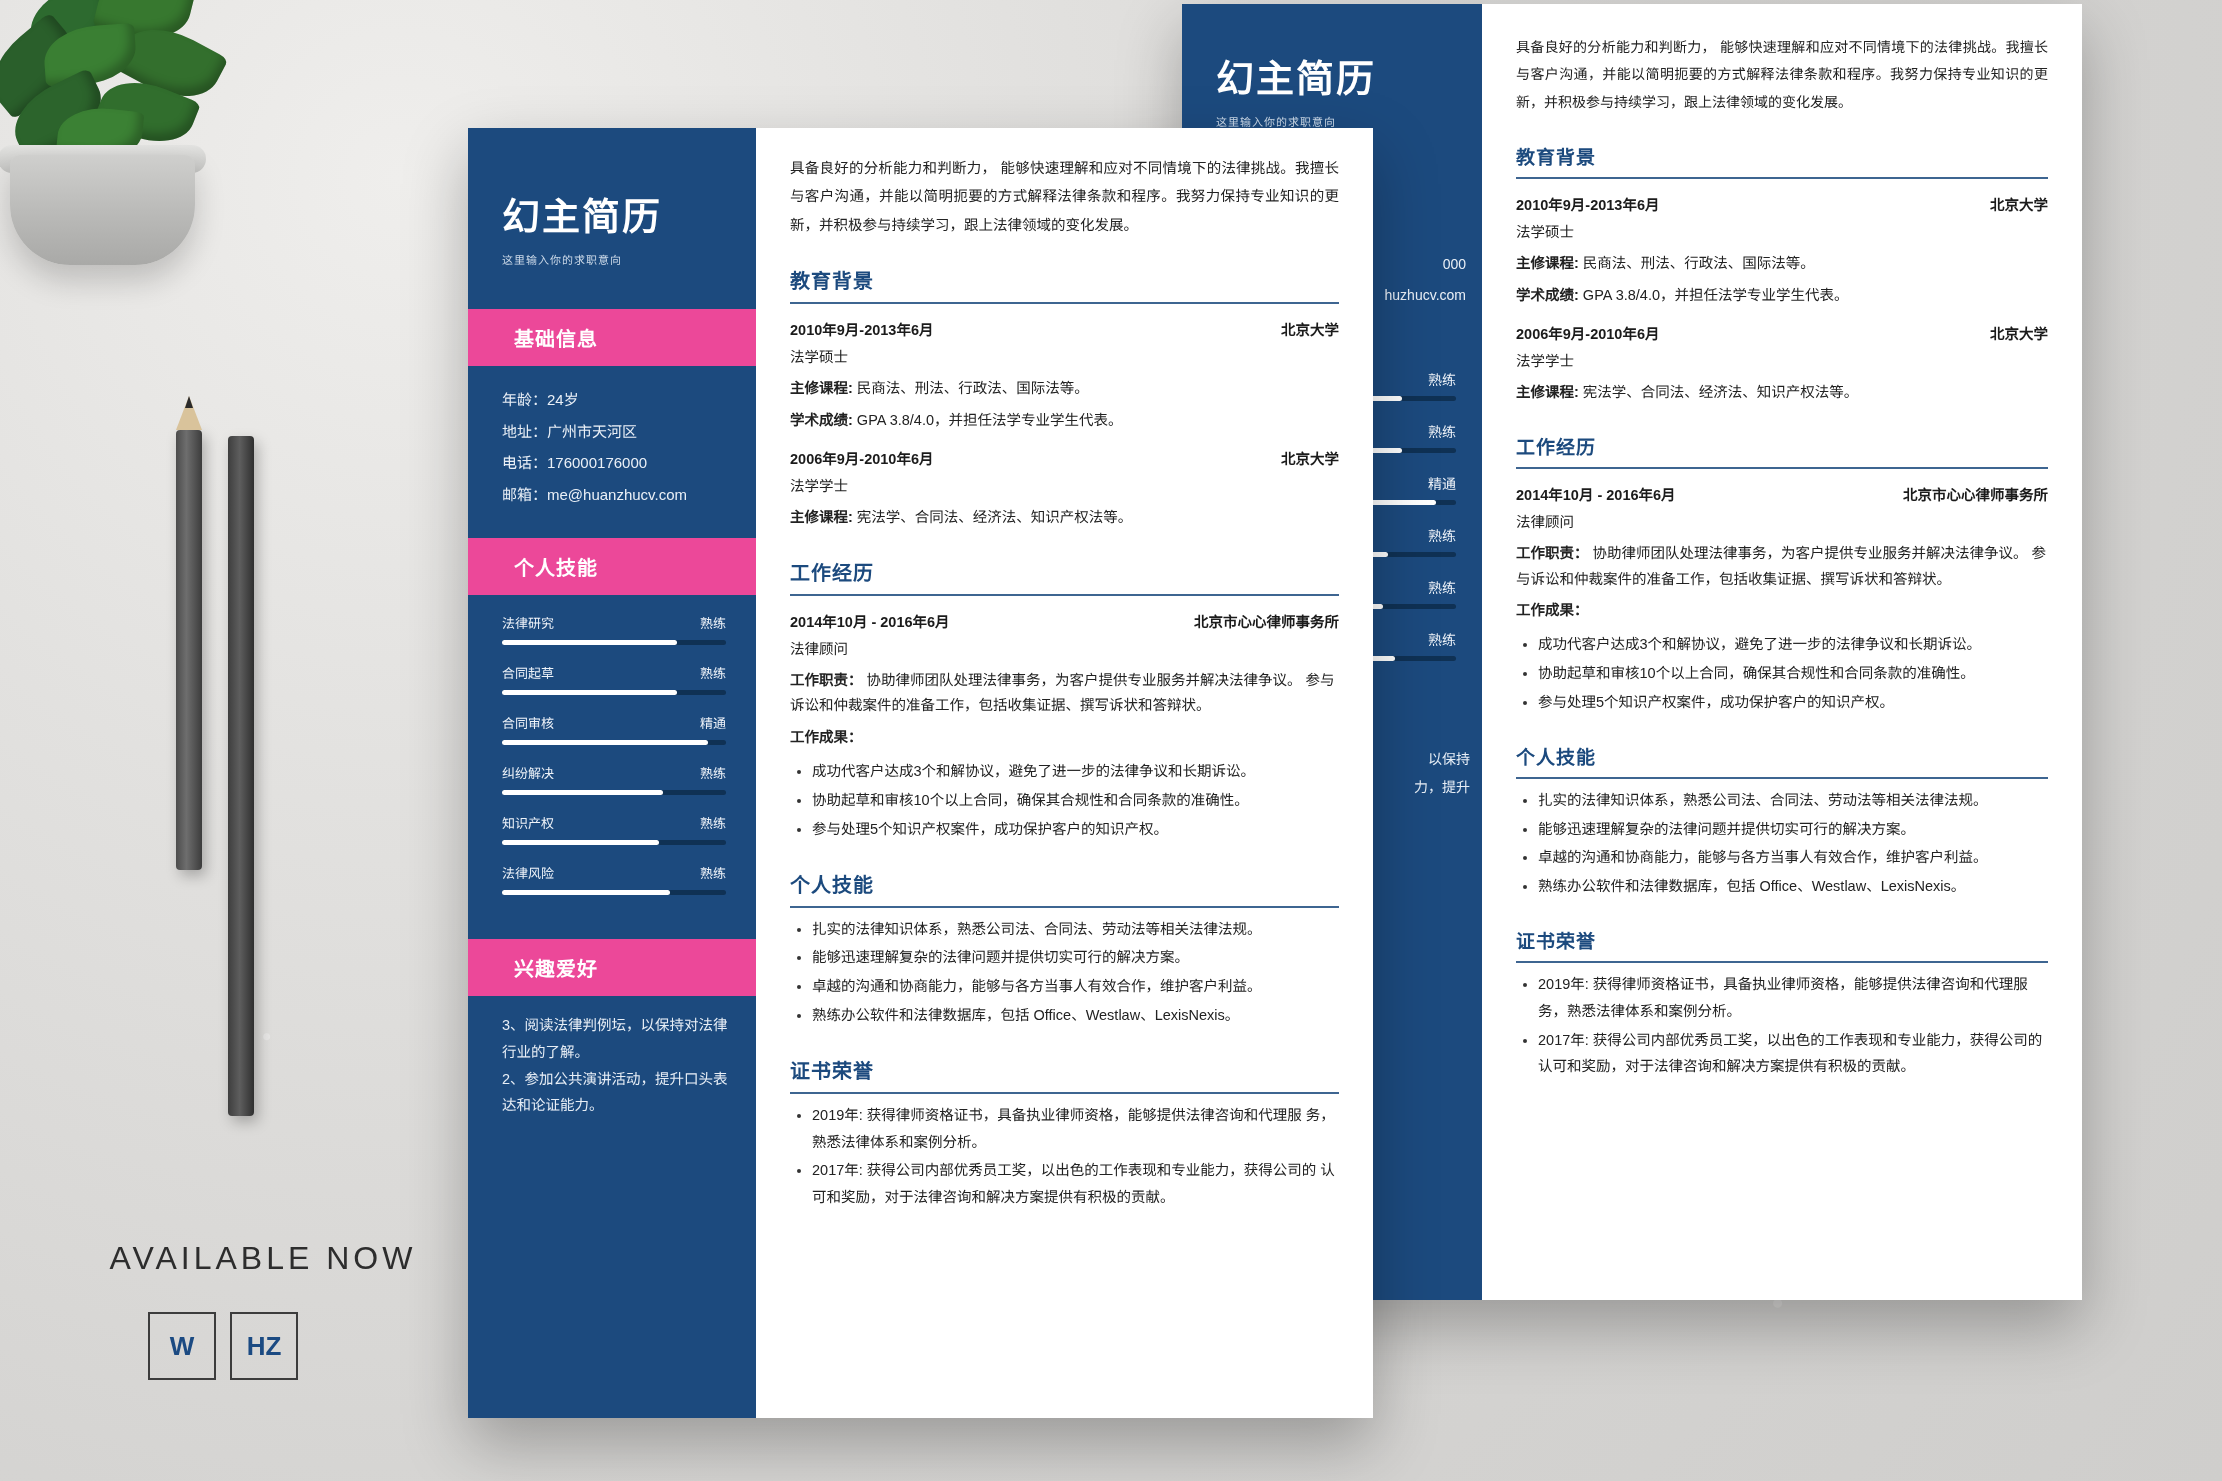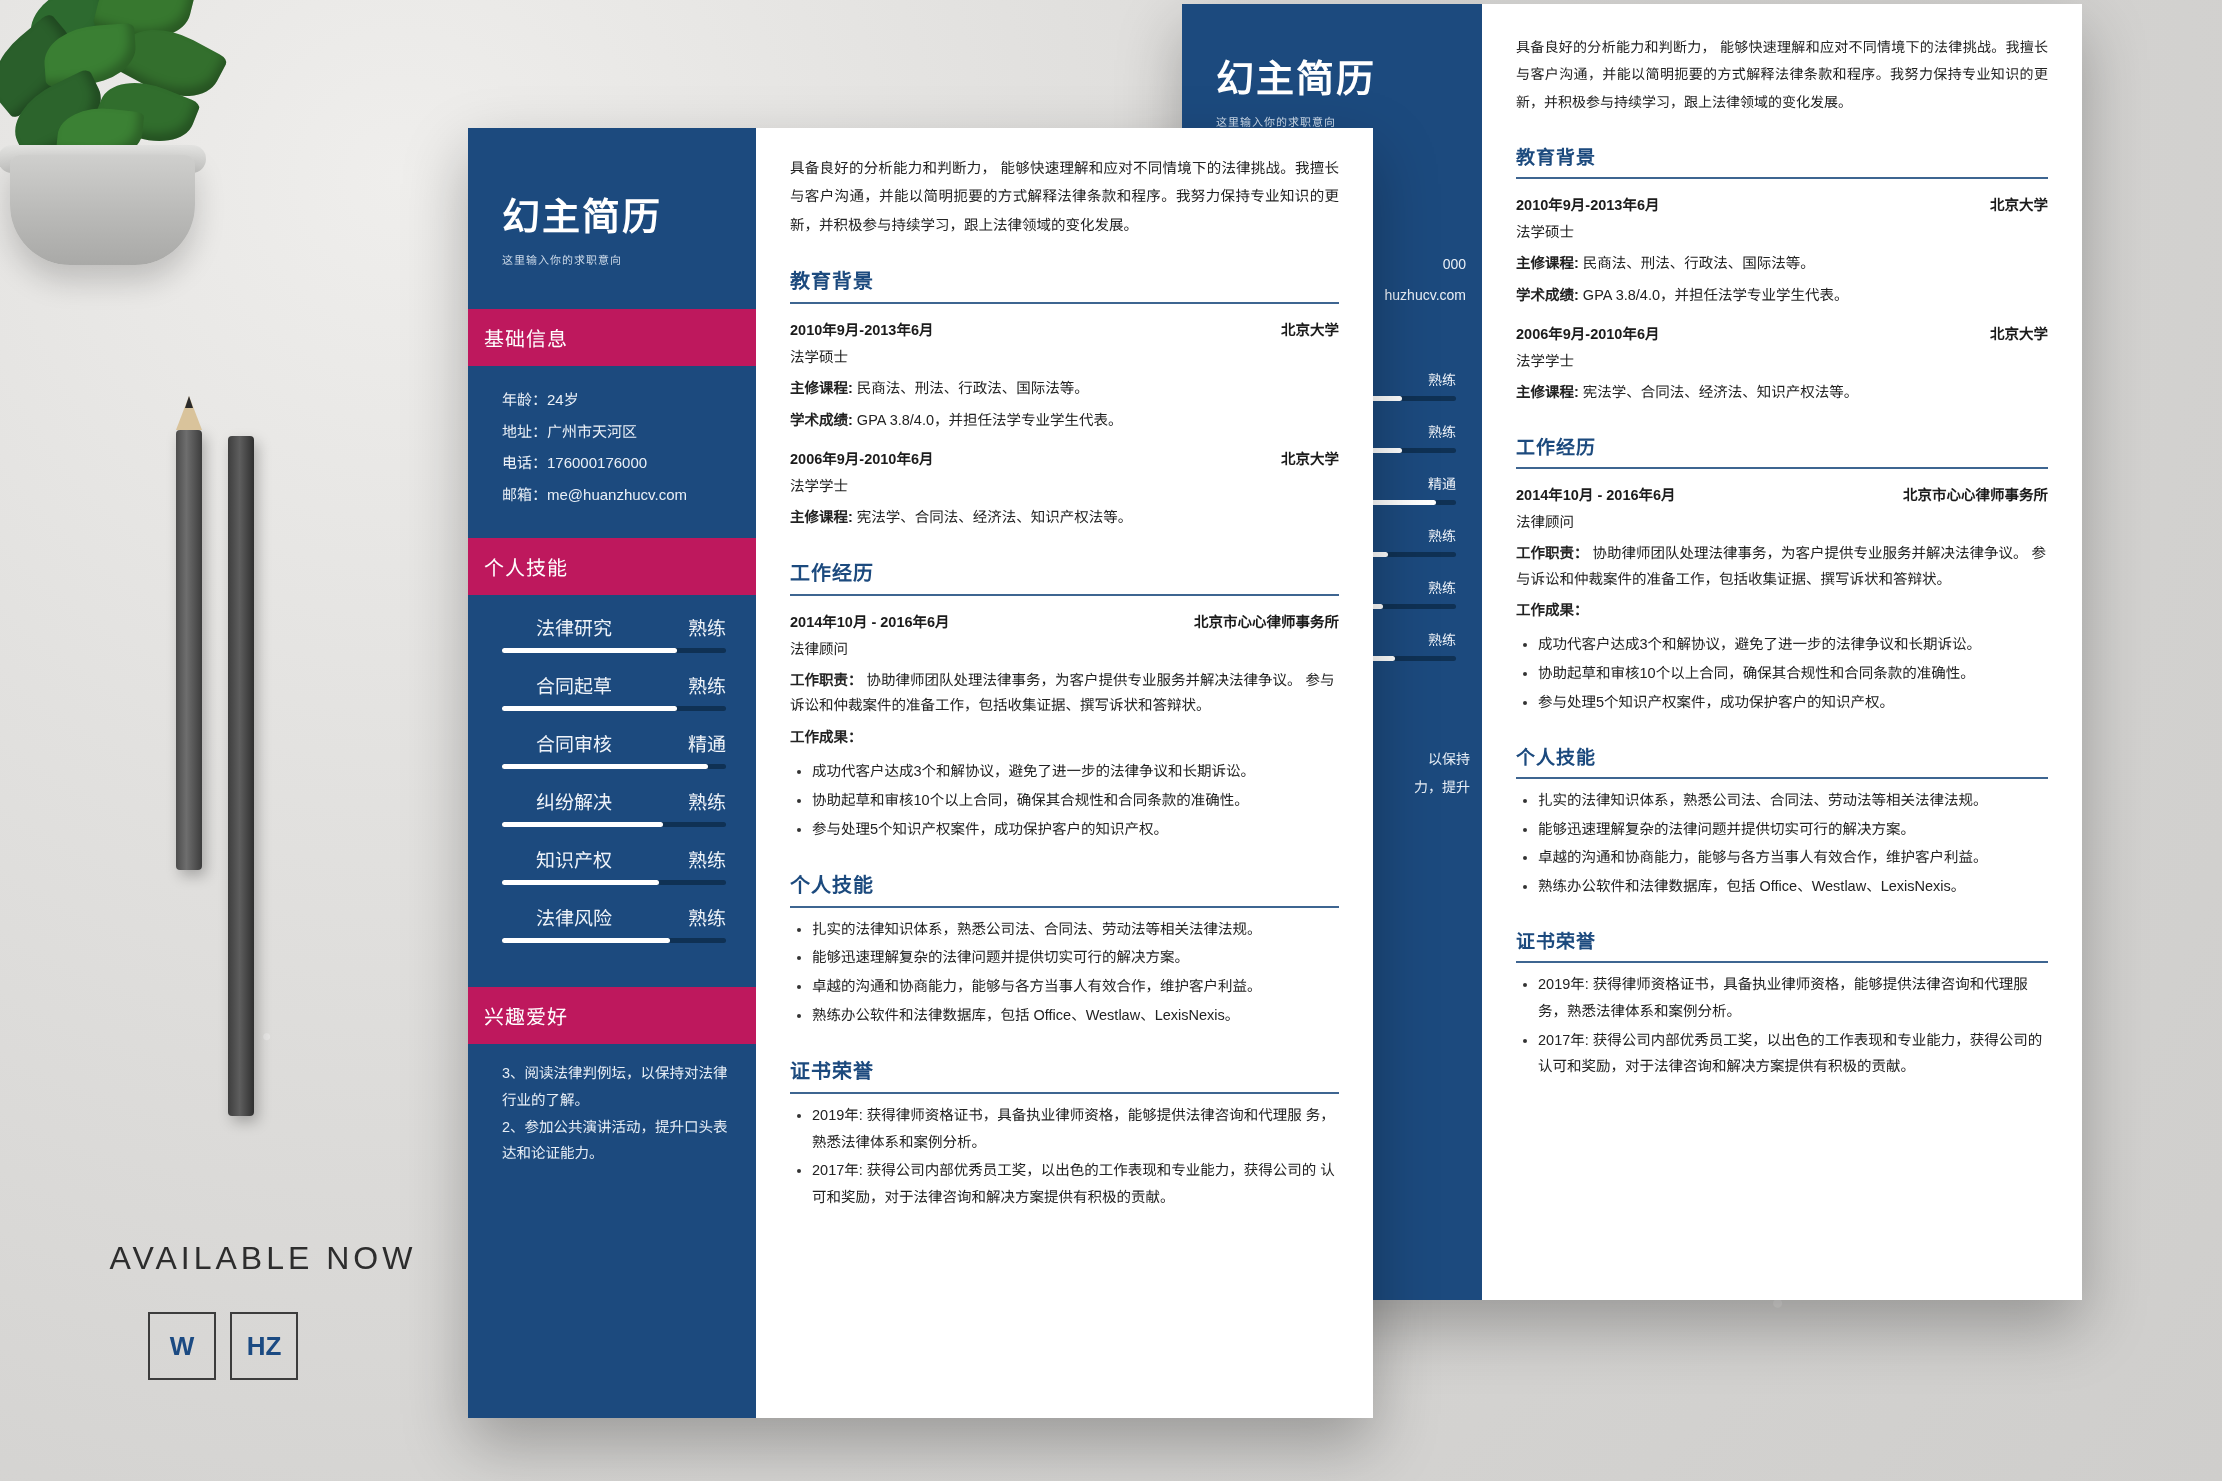--- a/index.html
+++ b/index.html
@@ -69,26 +69,26 @@
     left:468px;top:128px;width:905px;height:1290px;display:flex;
   }
   .front-left{width:288px;background:#1c4a7e;color:#fff;position:relative;}
   .front-right{flex:1;background:#fff;padding:26px 34px 10px 34px;box-sizing:border-box;}
 
   
   .side-head{padding:58px 16px 0 34px;}
   .side-title{font-size:38px;font-weight:700;letter-spacing:2px;}
   .side-sub{font-size:11px;margin-top:10px;color:#cbd9e8;letter-spacing:1px;}
   .side-band{
-    margin-top:42px;background:#be185d;padding:14px 0 14px 16px;font-size:20px;font-weight:400;letter-spacing:1px;
+    margin-top:42px;background:#ec4899;padding:14px 0 14px 46px;font-size:20px;font-weight:700;letter-spacing:1px;
   }
   .side-band.thin{margin-top:28px;}
   .side-list{padding:18px 30px 0 34px;font-size:15px;line-height:2.1;color:#eaf0f7;}
   .skill{padding:0 30px 0 34px;margin-top:18px;}
-  .skill-row{display:flex;justify-content:space-between;font-size:19px;color:#eef3f9;margin-left:34px;}
+  .skill-row{display:flex;justify-content:space-between;font-size:13px;color:#eef3f9;}
   .bar{height:5px;background:#0f3154;margin-top:8px;border-radius:3px;position:relative;}
   .bar > i{position:absolute;left:0;top:0;height:100%;background:#fff;border-radius:3px;display:block;}
   .hobby{padding:16px 28px 0 34px;font-size:14.5px;line-height:1.85;color:#e7eef6;}
 
   
   .intro{font-size:14.5px;line-height:1.95;color:#222;text-align:justify;}
   .sec{margin-top:26px;}
   .sec-title{font-size:20px;font-weight:700;color:#1c4a7e;letter-spacing:1px;}
   .sec-rule{height:2px;background:#1c4a7e;margin-top:8px;opacity:.85;}
   .row{display:flex;justify-content:space-between;font-size:14.5px;color:#1b1b1b;margin-top:14px;font-weight:600;}

